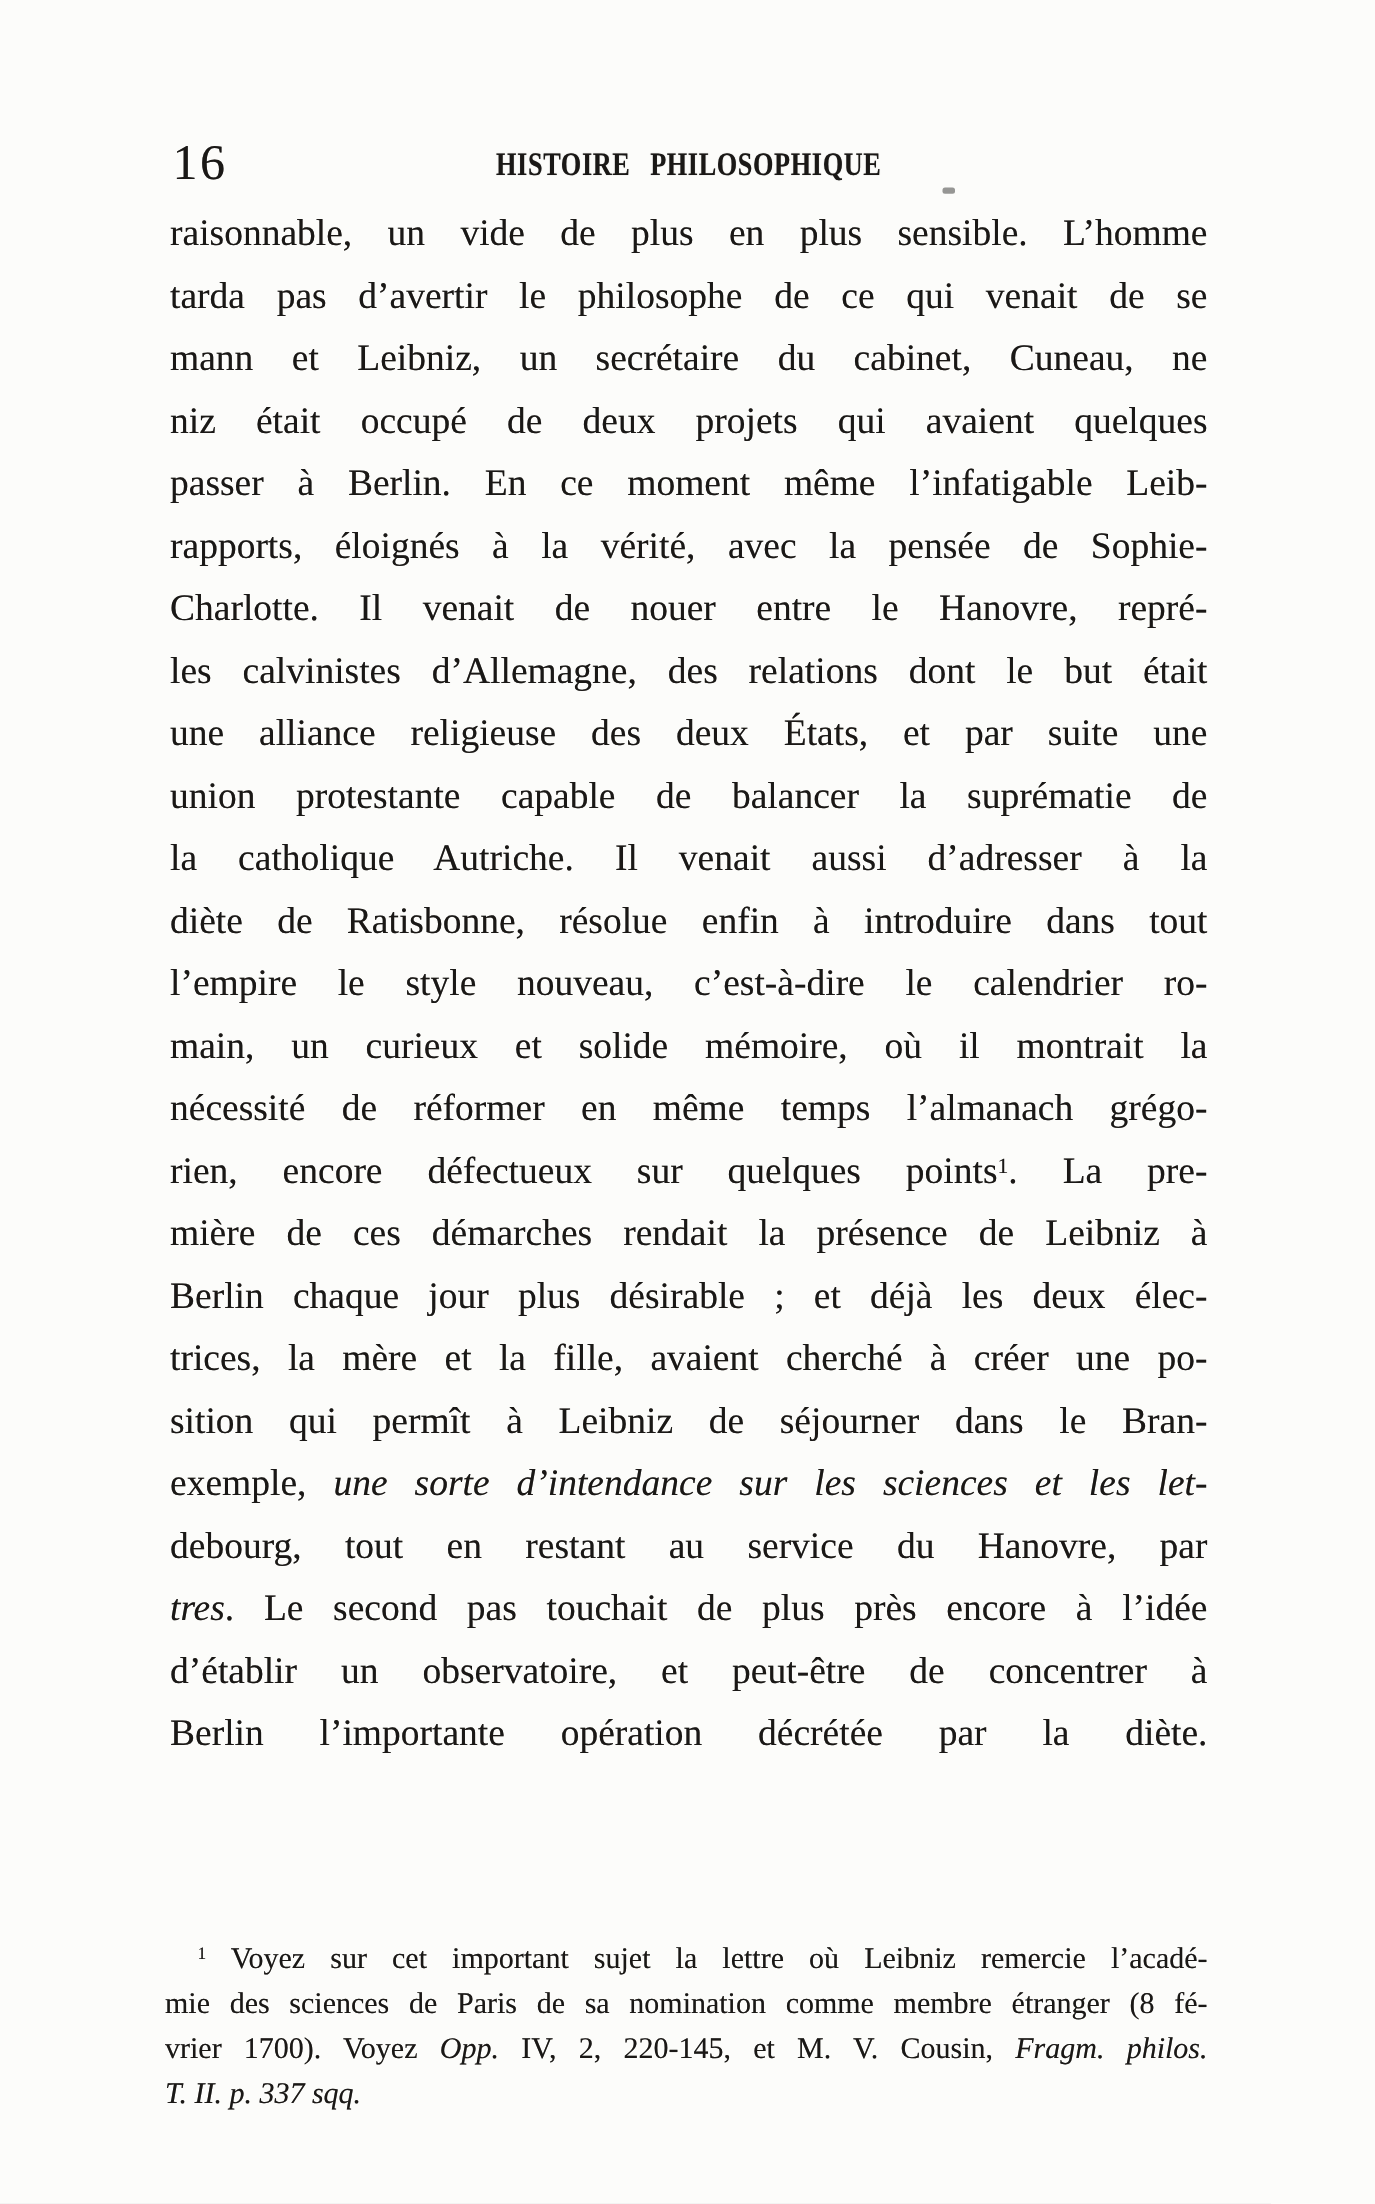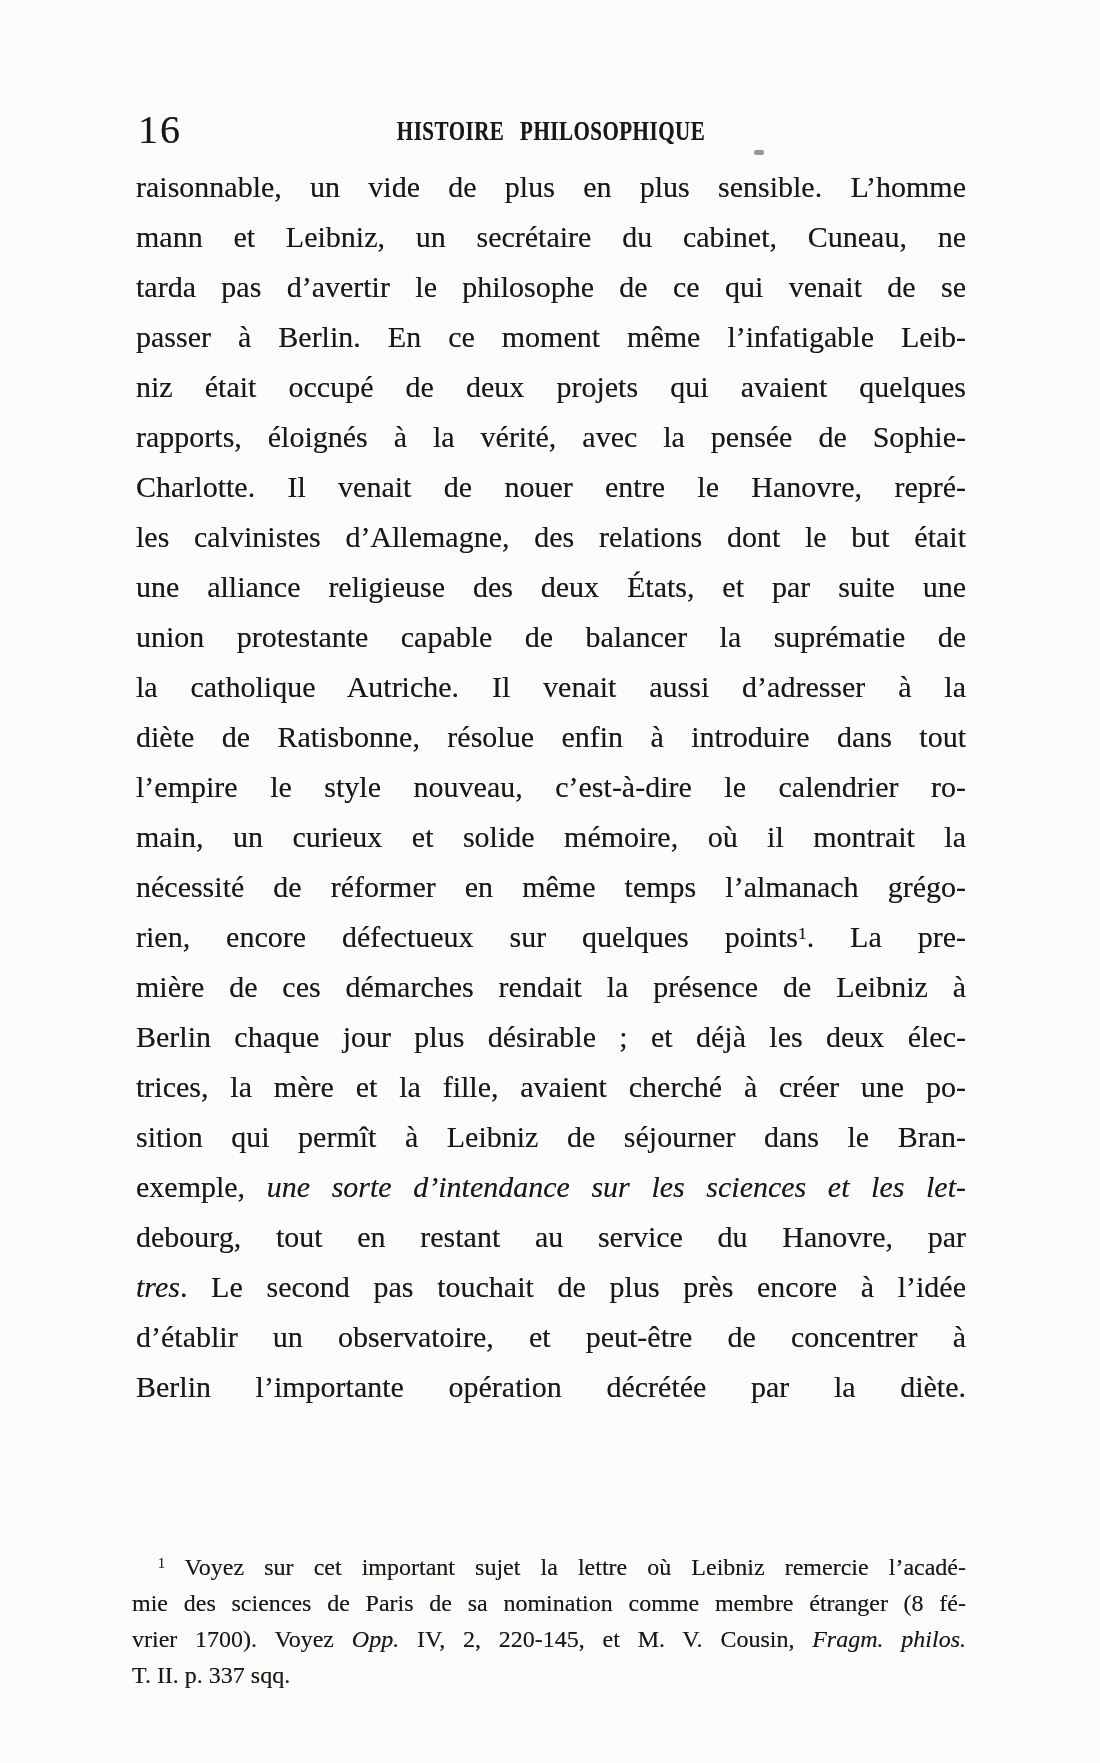--- a/index.html
+++ b/index.html
@@ -59,20 +59,21 @@
     text-align-last: justify;
     text-justify: inter-word;
     height: 50px;
     overflow: hidden;
   }
   .footnote-block .tline {
     height: 36px;
   }
   .tline-last {
     text-align-last: left;
+    font-style: italic;
   }
   .it {
     font-style: italic;
   }
   sup.fnmark {
     font-size: 0.58em;
     line-height: 0;
     vertical-align: baseline;
     position: relative;
     top: -0.48em;
@@ -106,24 +107,24 @@
 <div class="page">
   <div class="header">
     <span class="pagenum">16</span>
     <span class="running-title">HISTOIRE PHILOSOPHIQUE</span>
   </div>
 
   <div class="speck"></div>
 
   <div class="body-block" id="body-text">
       <div class="tline"><span>raisonnable, un vide de plus en plus sensible. L’homme</span></div>
+      <div class="tline"><span>tarda pas d’avertir le philosophe de ce qui venait de se</span></div>
       <div class="tline"><span>mann et Leibniz, un secrétaire du cabinet, Cuneau, ne</span></div>
-      <div class="tline"><span>tarda pas d’avertir le philosophe de ce qui venait de se</span></div>
+      <div class="tline"><span>niz était occupé de deux projets qui avaient quelques</span></div>
       <div class="tline"><span>passer à Berlin. En ce moment même l’infatigable Leib-</span></div>
-      <div class="tline"><span>niz était occupé de deux projets qui avaient quelques</span></div>
       <div class="tline"><span>rapports, éloignés à la vérité, avec la pensée de Sophie-</span></div>
       <div class="tline"><span>Charlotte. Il venait de nouer entre le Hanovre, repré-</span></div>
       <div class="tline"><span>les calvinistes d’Allemagne, des relations dont le but était</span></div>
       <div class="tline"><span>une alliance religieuse des deux États, et par suite une</span></div>
       <div class="tline"><span>union protestante capable de balancer la suprématie de</span></div>
       <div class="tline"><span>la catholique Autriche. Il venait aussi d’adresser à la</span></div>
       <div class="tline"><span>diète de Ratisbonne, résolue enfin à introduire dans tout</span></div>
       <div class="tline"><span>l’empire le style nouveau, c’est-à-dire le calendrier ro-</span></div>
       <div class="tline"><span>main, un curieux et solide mémoire, où il montrait la</span></div>
       <div class="tline"><span>nécessité de réformer en même temps l’almanach grégo-</span></div>

